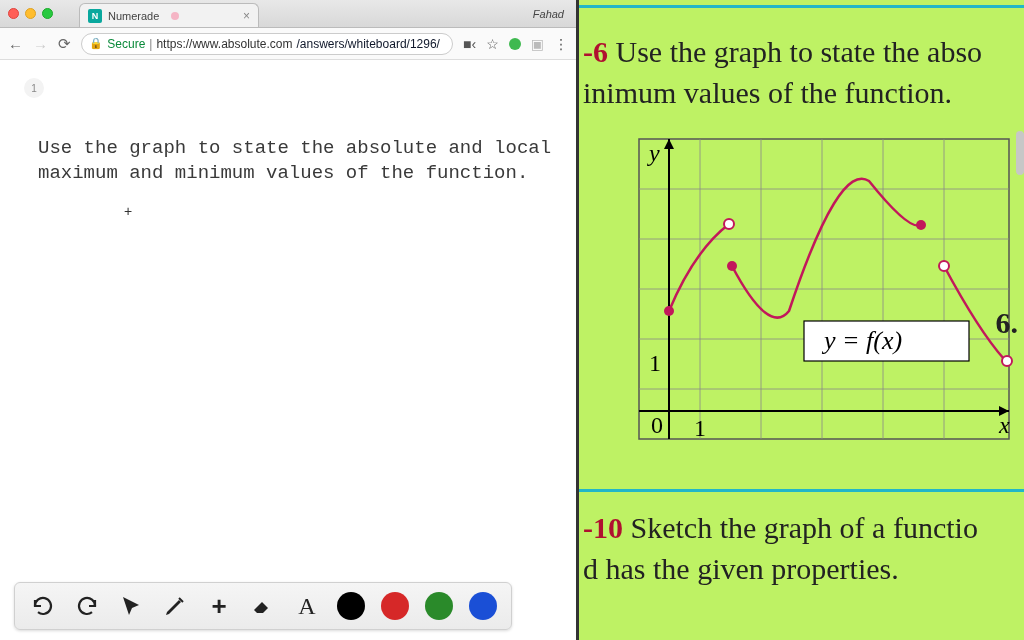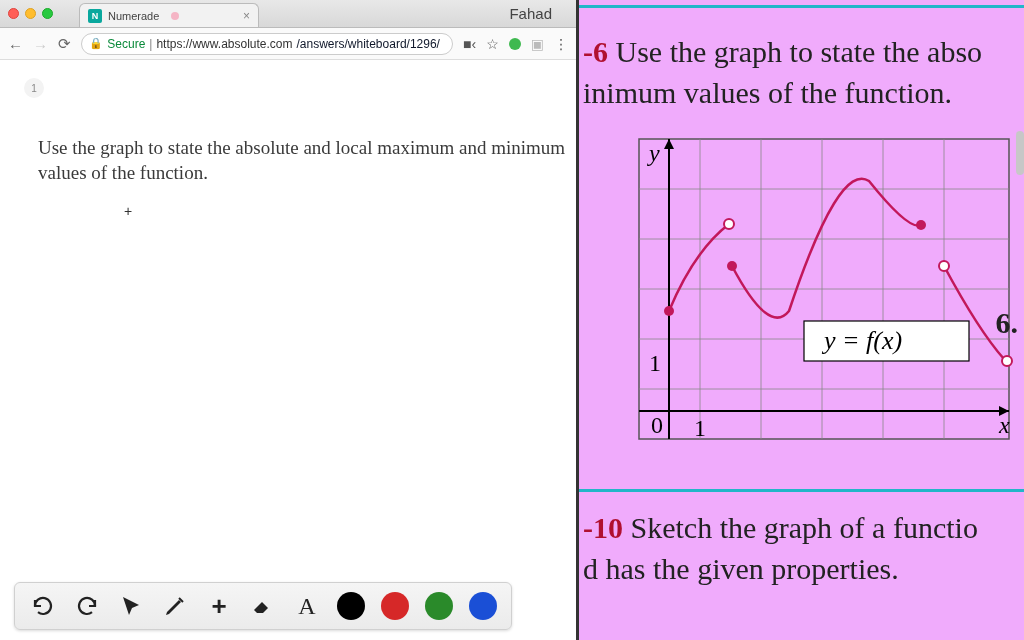--- a/index.html
+++ b/index.html
@@ -15,21 +15,21 @@
       width: 579px;
       height: 640px;
       display: flex;
       flex-direction: column;
       border-right: 3px solid #333;
       position: relative;
     }
     .right-pane {
       flex: 1;
       height: 640px;
-      background: #f0abfc;
+      background: #bef264;
       position: relative;
       overflow: hidden;
     }
     
     .window-controls {
       height: 28px;
       display: flex;
       align-items: center;
       background: linear-gradient(#e8e8e8, #d8d8d8);
       border-bottom: 1px solid #bbb;
@@ -62,21 +62,21 @@
       color: #444;
       position: relative;
     }
     .tab .favicon {
       width: 14px; height: 14px; background: #0aa89e;
       border-radius: 2px; display:flex;align-items:center;justify-content:center;
       color:#fff;font-size:9px;font-weight:bold;
     }
     .tab .close { margin-left:auto; color:#888; font-size:12px; }
     .tab .pink { width:8px;height:8px;border-radius:50%;background:#f5b5c5;margin-left:6px;}
-    .profile-name { margin-right: 24px; font-size: 15px; color: #444; }
+    .profile-name { margin-right: 12px; font-size: 11px; color: #444; font-style: italic; }
     .addr-bar {
       height: 32px;
       display: flex;
       align-items: center;
       padding: 0 8px;
       gap: 10px;
       border-bottom: 1px solid #ddd;
       background: #fafafa;
     }
     .nav-btn { color: #666; font-size: 15px; cursor: pointer; display:flex;align-items:center;}
@@ -107,21 +107,21 @@
       background: #fff;
     }
     .page-marker {
       position:absolute; top:18px; left:24px;
       width: 20px; height: 20px; border-radius:50%;
       background:#f3f3f3; display:flex;align-items:center;justify-content:center;
       font-size:10px;color:#888;
     }
     .prompt {
       position:absolute; top:76px; left:38px; right:10px;
-      font-family: Liberation Serif, serif;
+      font-family: Liberation Mono, monospace;
       font-size: 19px; color:#3a3a3a; line-height:1.3;
     }
     .cursor-cross {
       position:absolute; top:143px; left:124px;
       font-size:14px; color:#333; font-weight:300;
     }
     
     .toolbar {
       position:absolute; bottom:10px; left:14px;
       height: 48px;

